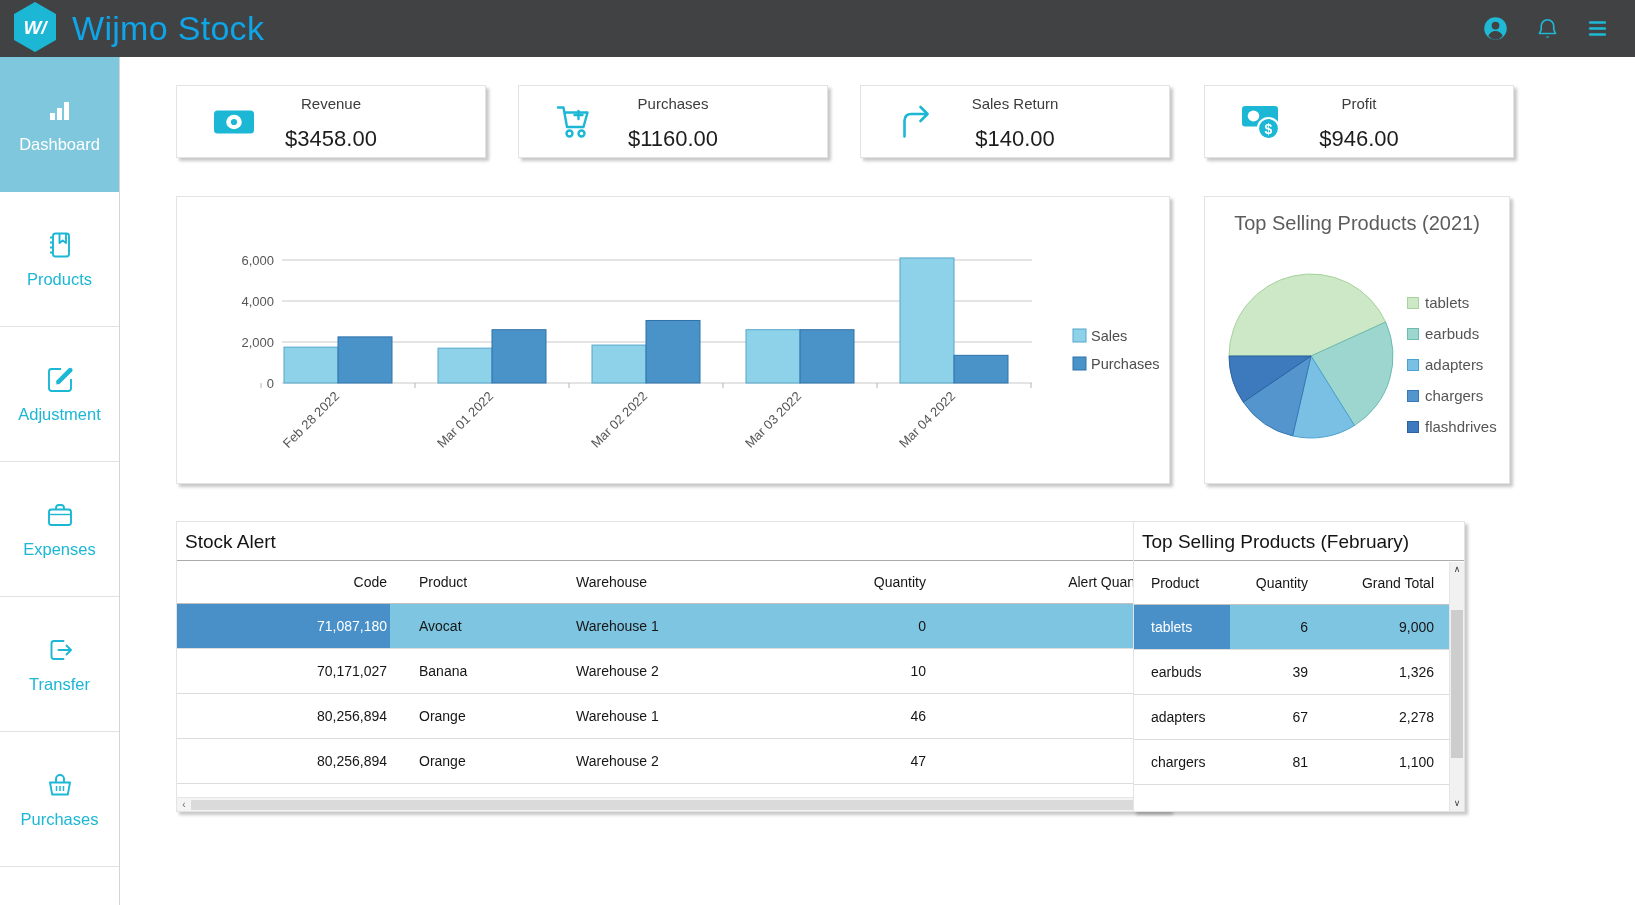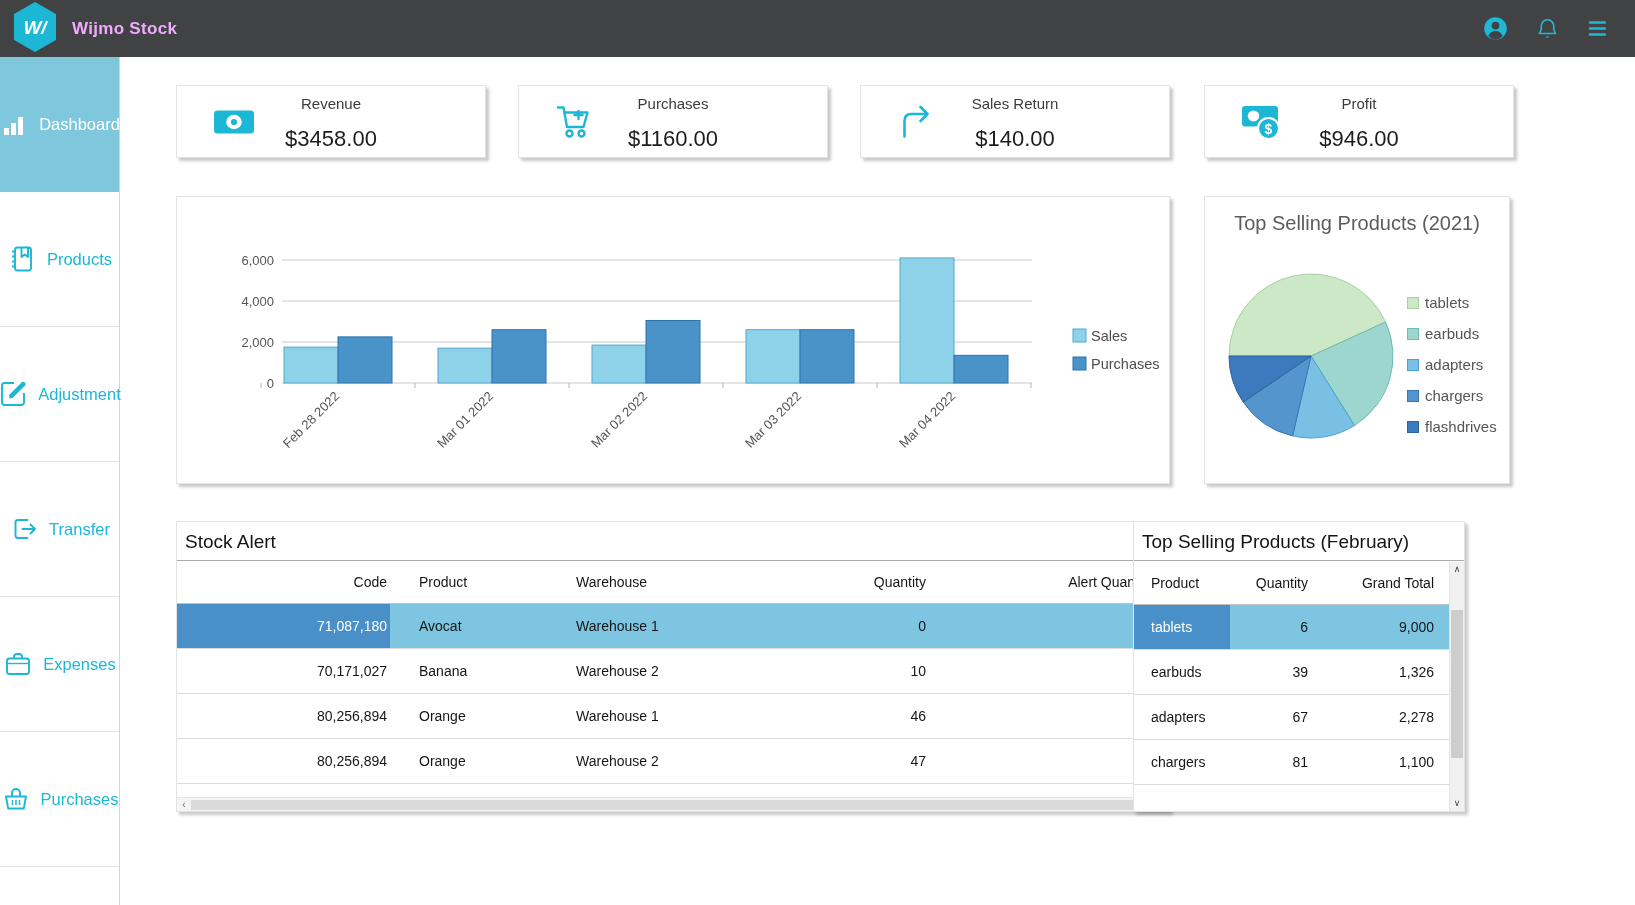--- a/index.html
+++ b/index.html
@@ -4,28 +4,28 @@
 <style>
   *{margin:0;padding:0;box-sizing:border-box}
   html,body{width:1635px;height:905px;overflow:hidden;background:#fff;
     font-family:"Liberation Sans",sans-serif;}
   .app{position:absolute;inset:0;width:1635px;height:905px}
 
   
   .topbar{position:absolute;left:0;top:0;width:1635px;height:57px;background:#404243;
     display:flex;align-items:center;justify-content:space-between;padding:0 26px 0 12px}
   .logo-wrap{display:flex;align-items:center;gap:14px}
-  .app-title{color:#f0abfc;font-size:17px;font-weight:700;letter-spacing:.3px}
+  .app-title{color:#0ea5e9;font-size:34px;font-weight:400;letter-spacing:.3px}
   .header-actions{display:flex;align-items:center;gap:26px;color:#1fb9d6}
   .hbtn{background:none;border:none;color:#1fb9d6;cursor:pointer;display:flex;align-items:center}
 
   
   .sidebar{position:absolute;left:0;top:57px;width:120px;height:848px;background:#fff;
     border-right:1px solid #d5d5d5}
-  .side-item{height:135px;border-bottom:1px solid #e2e2e2;display:flex;flex-direction:row;
+  .side-item{height:135px;border-bottom:1px solid #e2e2e2;display:flex;flex-direction:column;
     align-items:center;justify-content:center;gap:10px;color:#1bb7d5;cursor:pointer}
   .side-item.active{background:#7fc7dc;color:#fff;border-bottom:none}
   .side-label{font-size:16.5px}
   .side-icon{display:flex}
 
   
   .card{position:absolute;background:#fff;border:1px solid #e3e3e3;
     box-shadow:3px 3px 3px rgba(0,0,0,.22)}
   .stat-card{top:85px;width:310px;height:73px}
   .stat-icon{position:absolute;left:34px;top:50%;transform:translateY(-50%);color:#1bb7d5;display:flex}
@@ -141,36 +141,36 @@
         <span class="side-icon">
           <svg width="30" height="30" viewBox="0 0 30 30" fill="none" stroke="currentColor" stroke-width="1.9" stroke-linejoin="round">
             <path d="M26 14v9.5a2.5 2.5 0 0 1-2.5 2.5h-17A2.5 2.5 0 0 1 4 23.5v-17A2.5 2.5 0 0 1 6.5 4H16"></path>
             <path d="M11.5 19.5l-.4-3.6L23.5 3.5c1-1 2.6-1 3.4 0 .9.9.9 2.4 0 3.3L14.5 19l-3 .5z" fill="currentColor" stroke="none"></path>
           </svg>
         </span>
         <span class="side-label">Adjustment</span>
       </div>
       <div class="side-item">
         <span class="side-icon">
-          <svg width="30" height="30" viewBox="0 0 30 30" fill="none" stroke="currentColor" stroke-width="1.9" stroke-linecap="round" stroke-linejoin="round">
-            <path d="M18.5 6H9a2.5 2.5 0 0 0-2.5 2.5v13A2.5 2.5 0 0 0 9 24h9.5"></path>
-            <path d="M13.5 15h12M21.5 10.5 26 15l-4.5 4.5"></path>
-          </svg>
-        </span>
-        <span class="side-label">Transfer</span>
-      </div>
-      <div class="side-item">
-        <span class="side-icon">
           <svg width="30" height="30" viewBox="0 0 30 30" fill="none" stroke="currentColor" stroke-width="1.9" stroke-linejoin="round">
             <rect x="4" y="9.5" width="22" height="15.5" rx="2.5"></rect>
             <path d="M11 9.5V8a3 3 0 0 1 3-3h2a3 3 0 0 1 3 3v1.5"></path>
             <path d="M4 14.5h22" stroke-width="1.4"></path>
           </svg>
         </span>
         <span class="side-label">Expenses</span>
+      </div>
+      <div class="side-item">
+        <span class="side-icon">
+          <svg width="30" height="30" viewBox="0 0 30 30" fill="none" stroke="currentColor" stroke-width="1.9" stroke-linecap="round" stroke-linejoin="round">
+            <path d="M18.5 6H9a2.5 2.5 0 0 0-2.5 2.5v13A2.5 2.5 0 0 0 9 24h9.5"></path>
+            <path d="M13.5 15h12M21.5 10.5 26 15l-4.5 4.5"></path>
+          </svg>
+        </span>
+        <span class="side-label">Transfer</span>
       </div>
       <div class="side-item">
         <span class="side-icon">
           <svg width="30" height="30" viewBox="0 0 30 30" fill="none" stroke="currentColor" stroke-width="1.9" stroke-linejoin="round">
             <path d="M11 12V9a4 4 0 0 1 8 0v3"></path>
             <path d="M5 12.5h20l-2.2 12H7.2z"></path>
             <path d="M11.5 16v5M15 16v5M18.5 16v5" stroke-width="1.5"></path>
           </svg>
         </span>
         <span class="side-label">Purchases</span>

